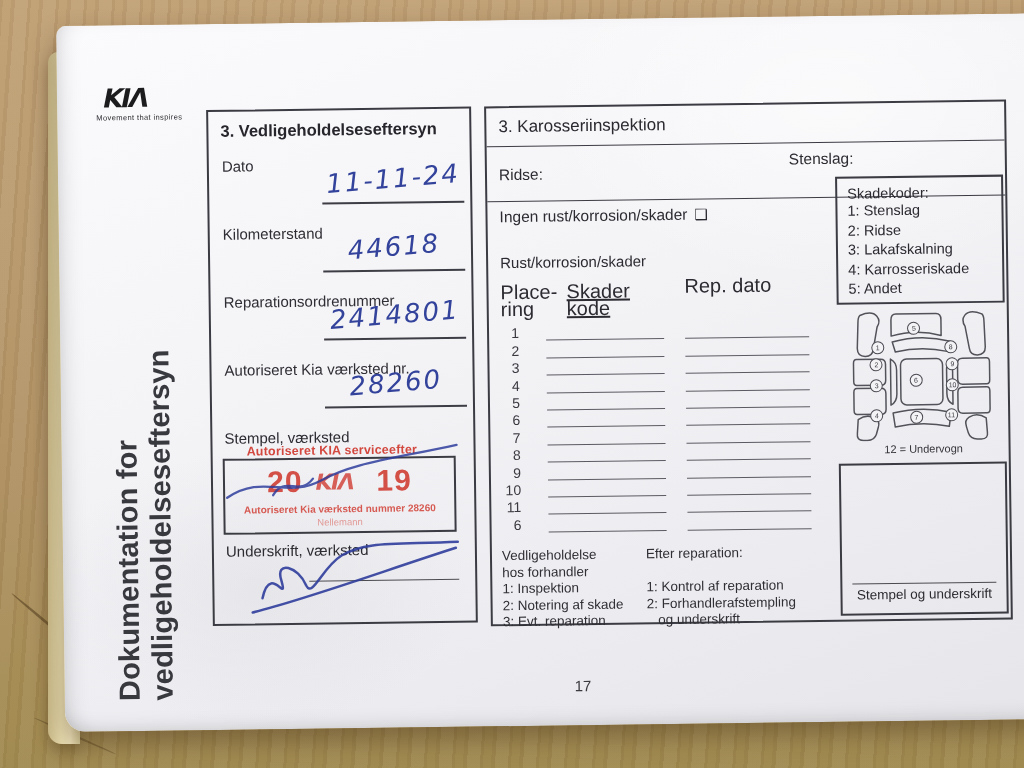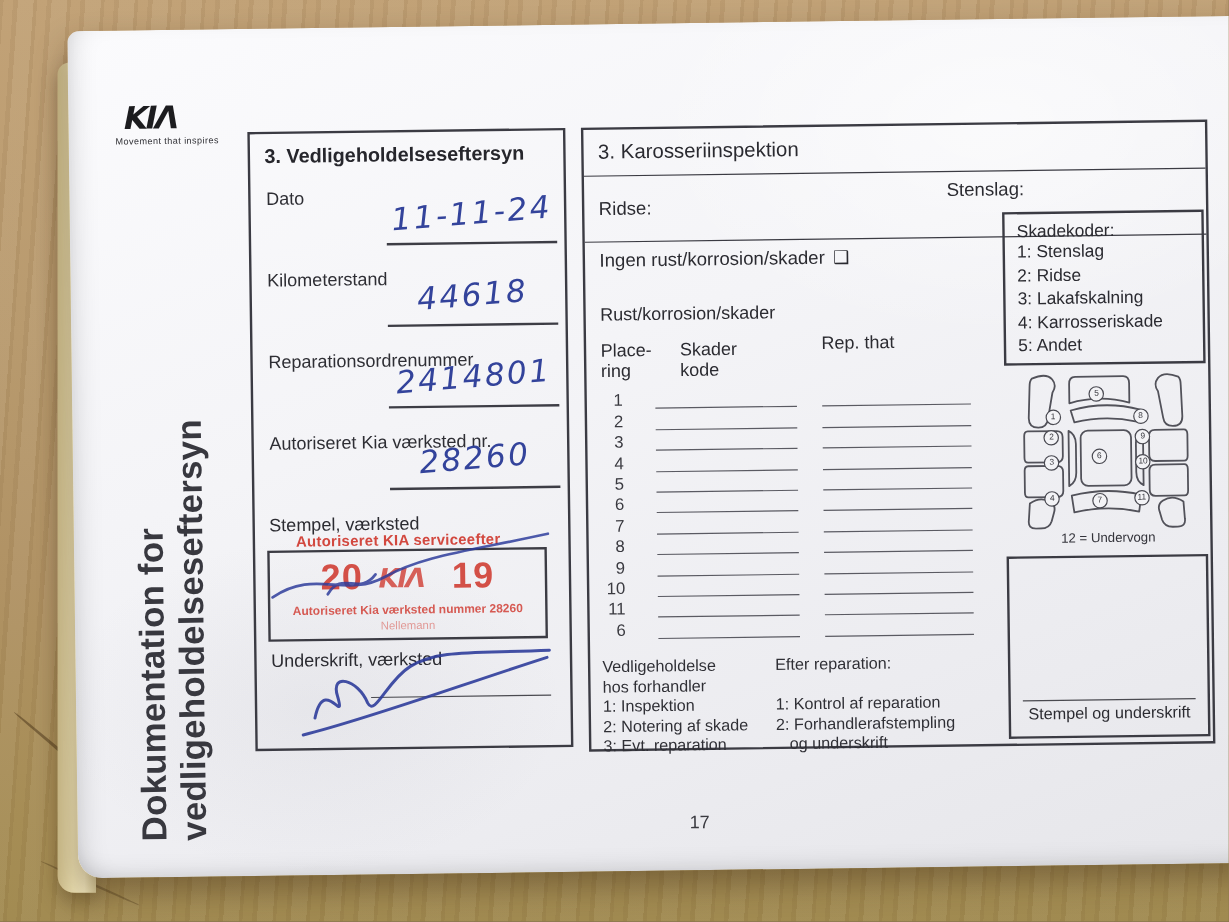--- a/index.html
+++ b/index.html
@@ -66,22 +66,22 @@
   
   .rbox { left:427px; top:86px; width:522px; height:520px; }
   .rb-title { position:absolute; left:12px; top:9px; font-size:17px; color:#2a2a30; }
   .rb-hr1 { position:absolute; left:0; right:0; top:38px; border-bottom:1.6px solid #3b3b43; }
   .rb-hr2 { position:absolute; left:0; right:0; top:93px; border-bottom:1.6px solid #3b3b43; }
   .rb-date { position:absolute; left:12px; top:58px; font-size:15.5px; }
   .rb-km { position:absolute; left:302px; top:46px; font-size:15.5px; }
   .rb-nodmg { position:absolute; left:12px; top:100px; font-size:15.5px; }
   .cbx { font-size:15px; margin-left:7px; color:#2a2a30; }
   .rb-rust { position:absolute; left:12px; top:146px; font-size:15px; }
-  .th { position:absolute; font-size:15px; line-height:17px; }
-  .th1 { left:12px; top:176px; } .th2 { left:78px; top:176px; } .th3 { left:196px; top:172px; }
+  .th { position:absolute; font-size:20px; line-height:17px; }
+  .th1 { left:12px; top:176px; } .th2 { left:78px; top:176px;text-decoration:underline; } .th3 { left:196px; top:172px; }
   .rows { position:absolute; left:6px; top:216px; right:190px; }
   .trow { display:flex; height:17.4px; align-items:flex-end; }
   .trow-num { width:24px; text-align:right; font-size:14px; color:#3a3a40; line-height:15px; }
   .trow-line { border-bottom:1.4px solid #5a5a62; height:100%; }
   .trow-line.l1 { margin-left:27px; width:118px; }
   .trow-line.l2 { margin-left:21px; width:124px; }
   .notes { position:absolute; top:440px; font-size:13.5px; line-height:16.5px; color:#2f2f35; }
   .notes-left { left:10px; width:145px; }
   .notes-right { left:154px; width:180px; }
   .note-line { min-height:16.5px; }
@@ -206,21 +206,21 @@
       <div class="rb-rust">Rust/korrosion/skader</div>
 
       <div class="th th1">
         <div>Place-</div>
         <div>ring</div>
       </div>
       <div class="th th2">
         <div>Skader</div>
         <div>kode</div>
       </div>
-      <div class="th th3">Rep. that</div>
+      <div class="th th3">Rep. dato</div>
 
       <div class="rows">
 
           <div class="trow">
             <span class="trow-num">1</span>
             <span class="trow-line l1"></span>
             <span class="trow-line l2"></span>
           </div>
 
           <div class="trow">

